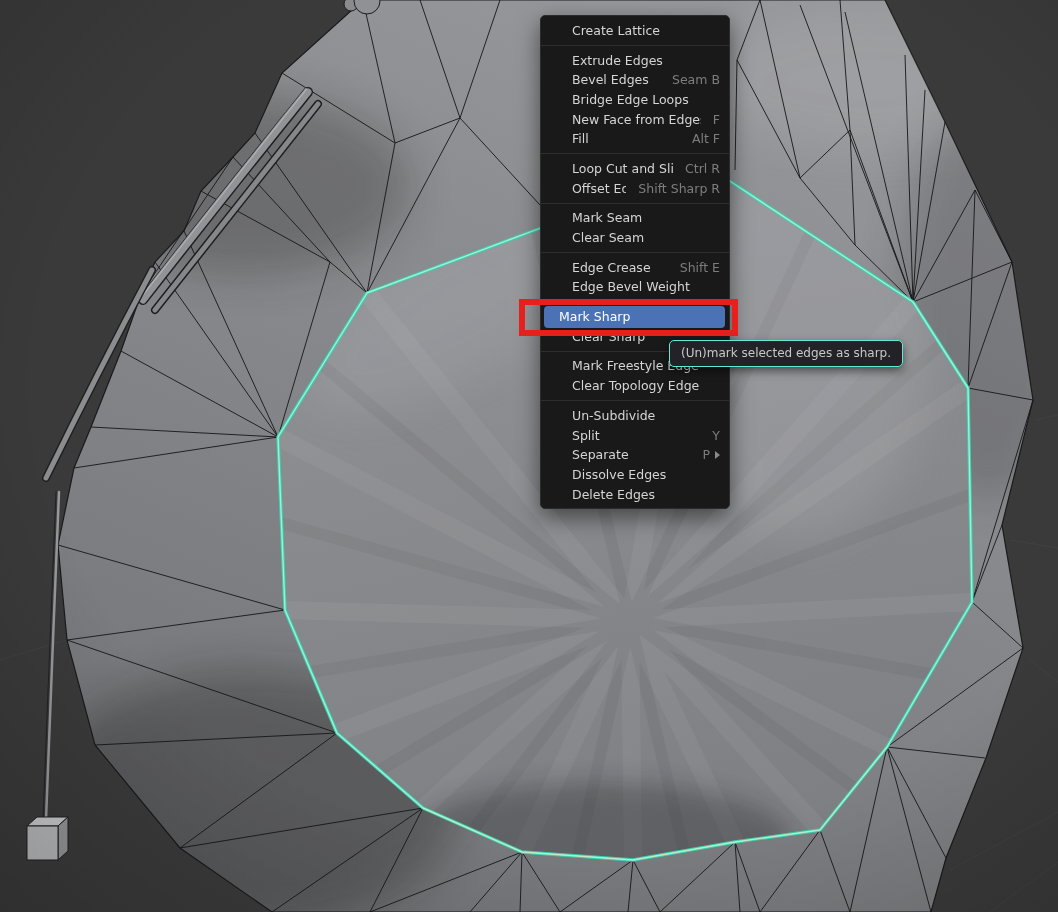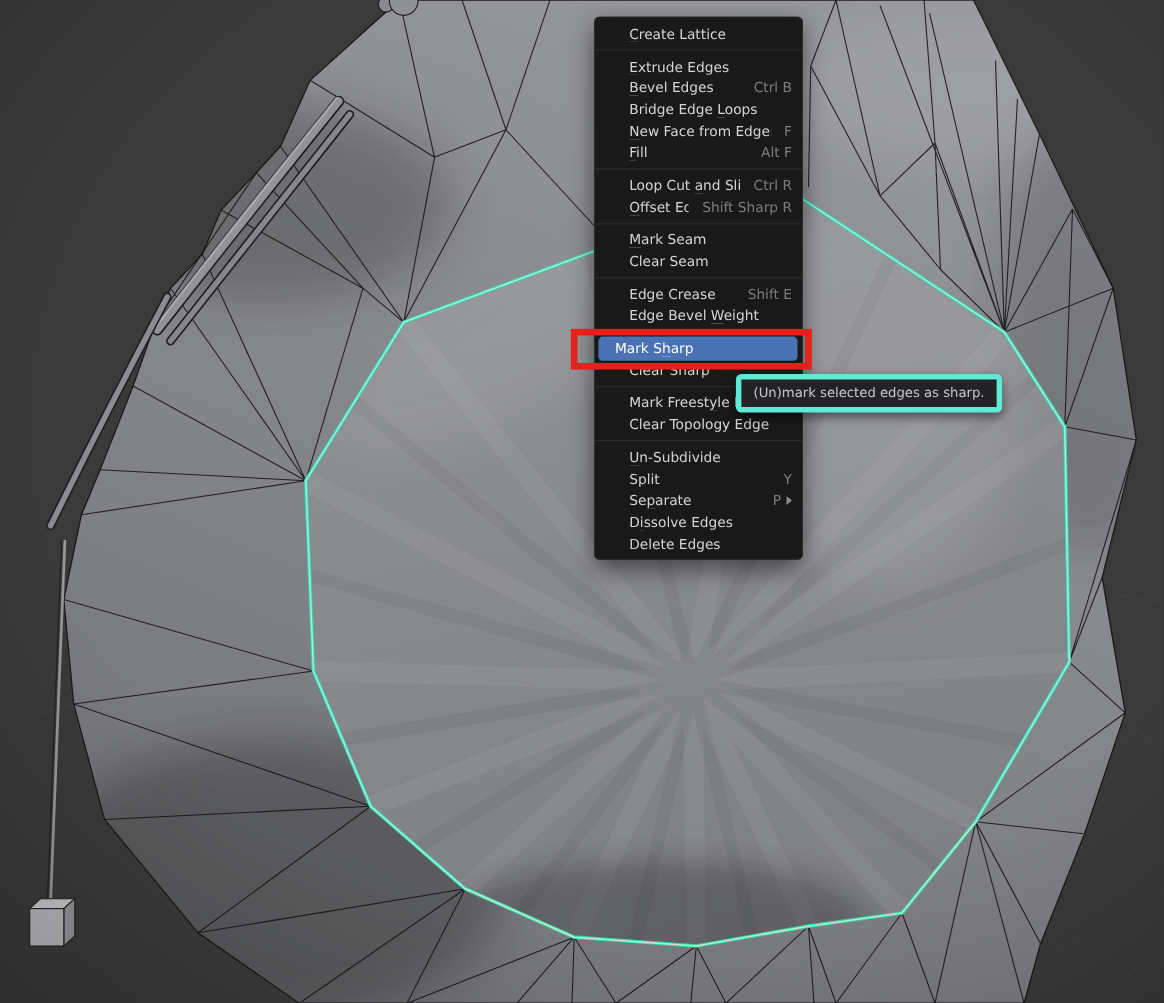--- a/index.html
+++ b/index.html
@@ -42,21 +42,21 @@
   
   .red-box{
     position:absolute;left:-22px;right:-9px;top:-8px;bottom:-10px;
     border:6px solid var(--annotation-red,#e5201d);
     pointer-events:none;z-index:7;
   }
   
   .tooltip{
     position:absolute;left:128px;top:33px;z-index:30;white-space:nowrap;
     background:var(--tooltip-bg,#232327);color:var(--tooltip-text,#c8c8c8);
-    border:5px solid #5eead4;border-radius:5px;padding:5px 11px 6px 11px;
+    border:1px solid #5eead4;border-radius:5px;padding:5px 11px 6px 11px;
     font-size:12px;box-shadow:0 4px 10px rgba(0,0,0,.5);
   }
 </style>
 </head>
 <body>
 
 <div id="stage">
 
   <svg id="viewport-svg" width="1058" height="912" viewBox="0 0 1058 912">
     <defs>
@@ -167,21 +167,21 @@
         <div class="menu-item">
           <span class="label"><span class="acc">C</span>reate Lattice</span>
         </div>
       </div>
       <div class="menu-section">
         <div class="menu-item">
           <span class="label"><span class="acc">E</span>xtrude Edges</span>
         </div>
         <div class="menu-item">
           <span class="label"><span class="acc">B</span>evel Edges</span>
-          <span class="shortcut">Ctrl B</span>
+          <span class="shortcut">Seam B</span>
         </div>
         <div class="menu-item">
           <span class="label">Bridge Edge <span class="acc">L</span>oops</span>
         </div>
         <div class="menu-item">
           <span class="label"><span class="acc">N</span>ew Face from Edges</span>
           <span class="shortcut">F</span>
         </div>
         <div class="menu-item">
           <span class="label"><span class="acc">F</span>ill</span>

